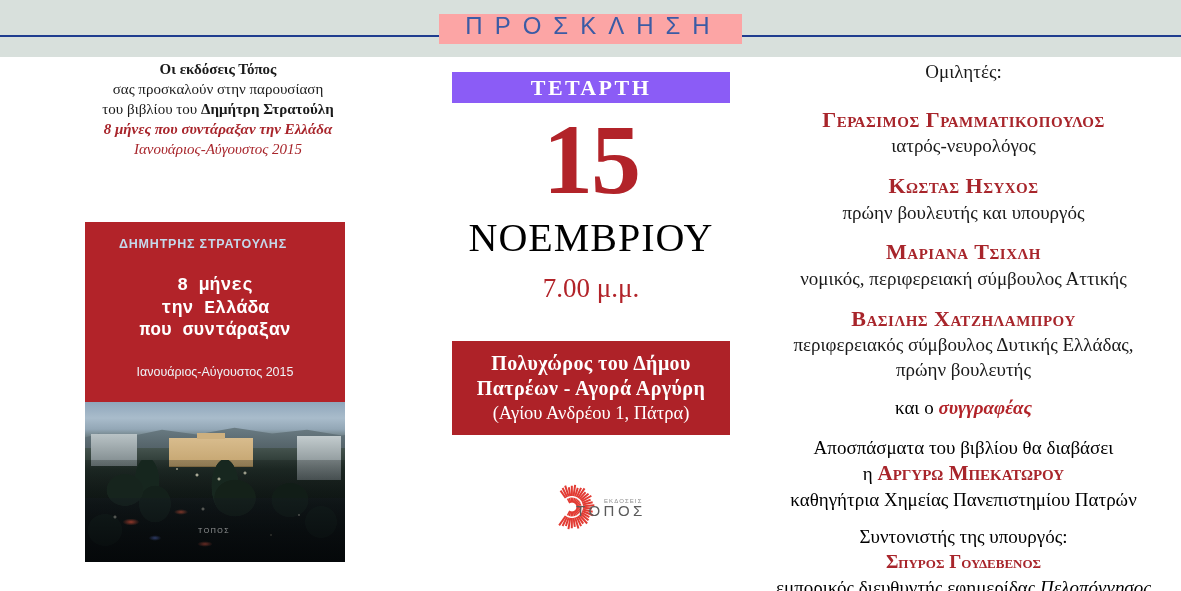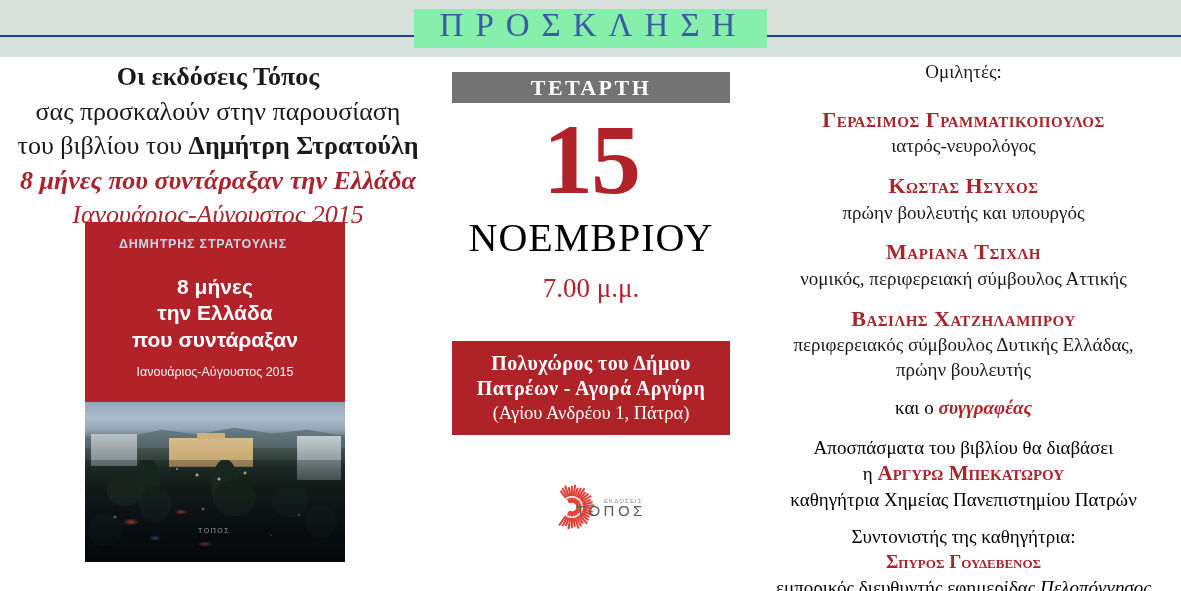--- a/index.html
+++ b/index.html
@@ -33,47 +33,47 @@
   .header-title-wrap {
     position: absolute;
     left: 0; top: 0;
     width: 1181px;
     height: 57px;
     display: flex;
     align-items: center;
     justify-content: center;
   }
   .header-title {
-    background: #86efac;
+    background: #fca5a5;
     color: #3b5ba5;
-    font-size: 33px;
+    font-size: 24px;
     letter-spacing: 12px;
     padding: 0 20px 6px 26px;
-    font-family: Liberation Serif, serif;
+    font-family: Liberation Sans, sans-serif;
     white-space: nowrap;
     line-height: 1;
   }
 
   
   .col-left {
     position: absolute;
     left: 0; top: 60px;
     width: 436px;
     text-align: center;
   }
   .col-right {
     position: absolute;
     left: 746px; top: 60px;
     width: 435px;
     text-align: center;
   }
 
   
   .intro {
-    font-size: 26px;
+    font-size: 15px;
     line-height: 1.33;
     color: #1a1a1a;
   }
   .intro .l1 { font-weight: bold; }
   .intro .l2 { }
   .intro .l3 .bold { font-weight: bold; }
   .intro .l4 {
     color: #a8252b;
     font-weight: bold;
     font-style: italic;
@@ -110,22 +110,22 @@
     font-size: 12.5px;
     font-weight: bold;
     letter-spacing: 0.8px;
   }
   .book-title {
     position: absolute;
     left: 0; top: 52px;
     width: 260px;
     text-align: center;
     color: #ffffff;
-    font-family: Liberation Sans, sans-serif;
-    font-size: 21px;
+    font-family: Liberation Mono, monospace;
+    font-size: 18px;
     font-weight: bold;
     line-height: 1.26;
   }
   .book-sub {
     position: absolute;
     left: 0; top: 143px;
     width: 260px;
     text-align: center;
     color: #eef4f8;
     font-family: "Liberation Sans", "DejaVu Sans", sans-serif;
@@ -229,21 +229,21 @@
     text-align: center;
     line-height: 22px;
   }
 
   
   .day-banner {
     position: absolute;
     left: 452px; top: 72px;
     width: 278px;
     height: 31px;
-    background: #737373;
+    background: #8b5cf6;
     color: #ffffff;
     font-size: 22px;
     font-weight: bold;
     letter-spacing: 2.5px;
     text-align: center;
     line-height: 31px;
   }
   .day-number {
     position: absolute;
     left: 436px; top: 110px;
@@ -479,19 +479,19 @@
 
   <div class="reading">
     <div>Αποσπάσματα του βιβλίου θα διαβάσει</div>
     <div>
       <span>η </span><span class="rname">Αργυρω Μπεκατωρου</span>
     </div>
     <div>καθηγήτρια Χημείας Πανεπιστημίου Πατρών</div>
   </div>
 
   <div class="moderator">
-    <div>Συντονιστής της καθηγήτρια:</div>
+    <div>Συντονιστής της υπουργός:</div>
     <div class="mname">Σπυρος Γουδεβενος</div>
     <div>
       <span>εμπορικός διευθυντής εφημερίδας </span><span class="paper">Πελοπόννησος</span>
     </div>
   </div>
 </div>
 
 </body></html>

